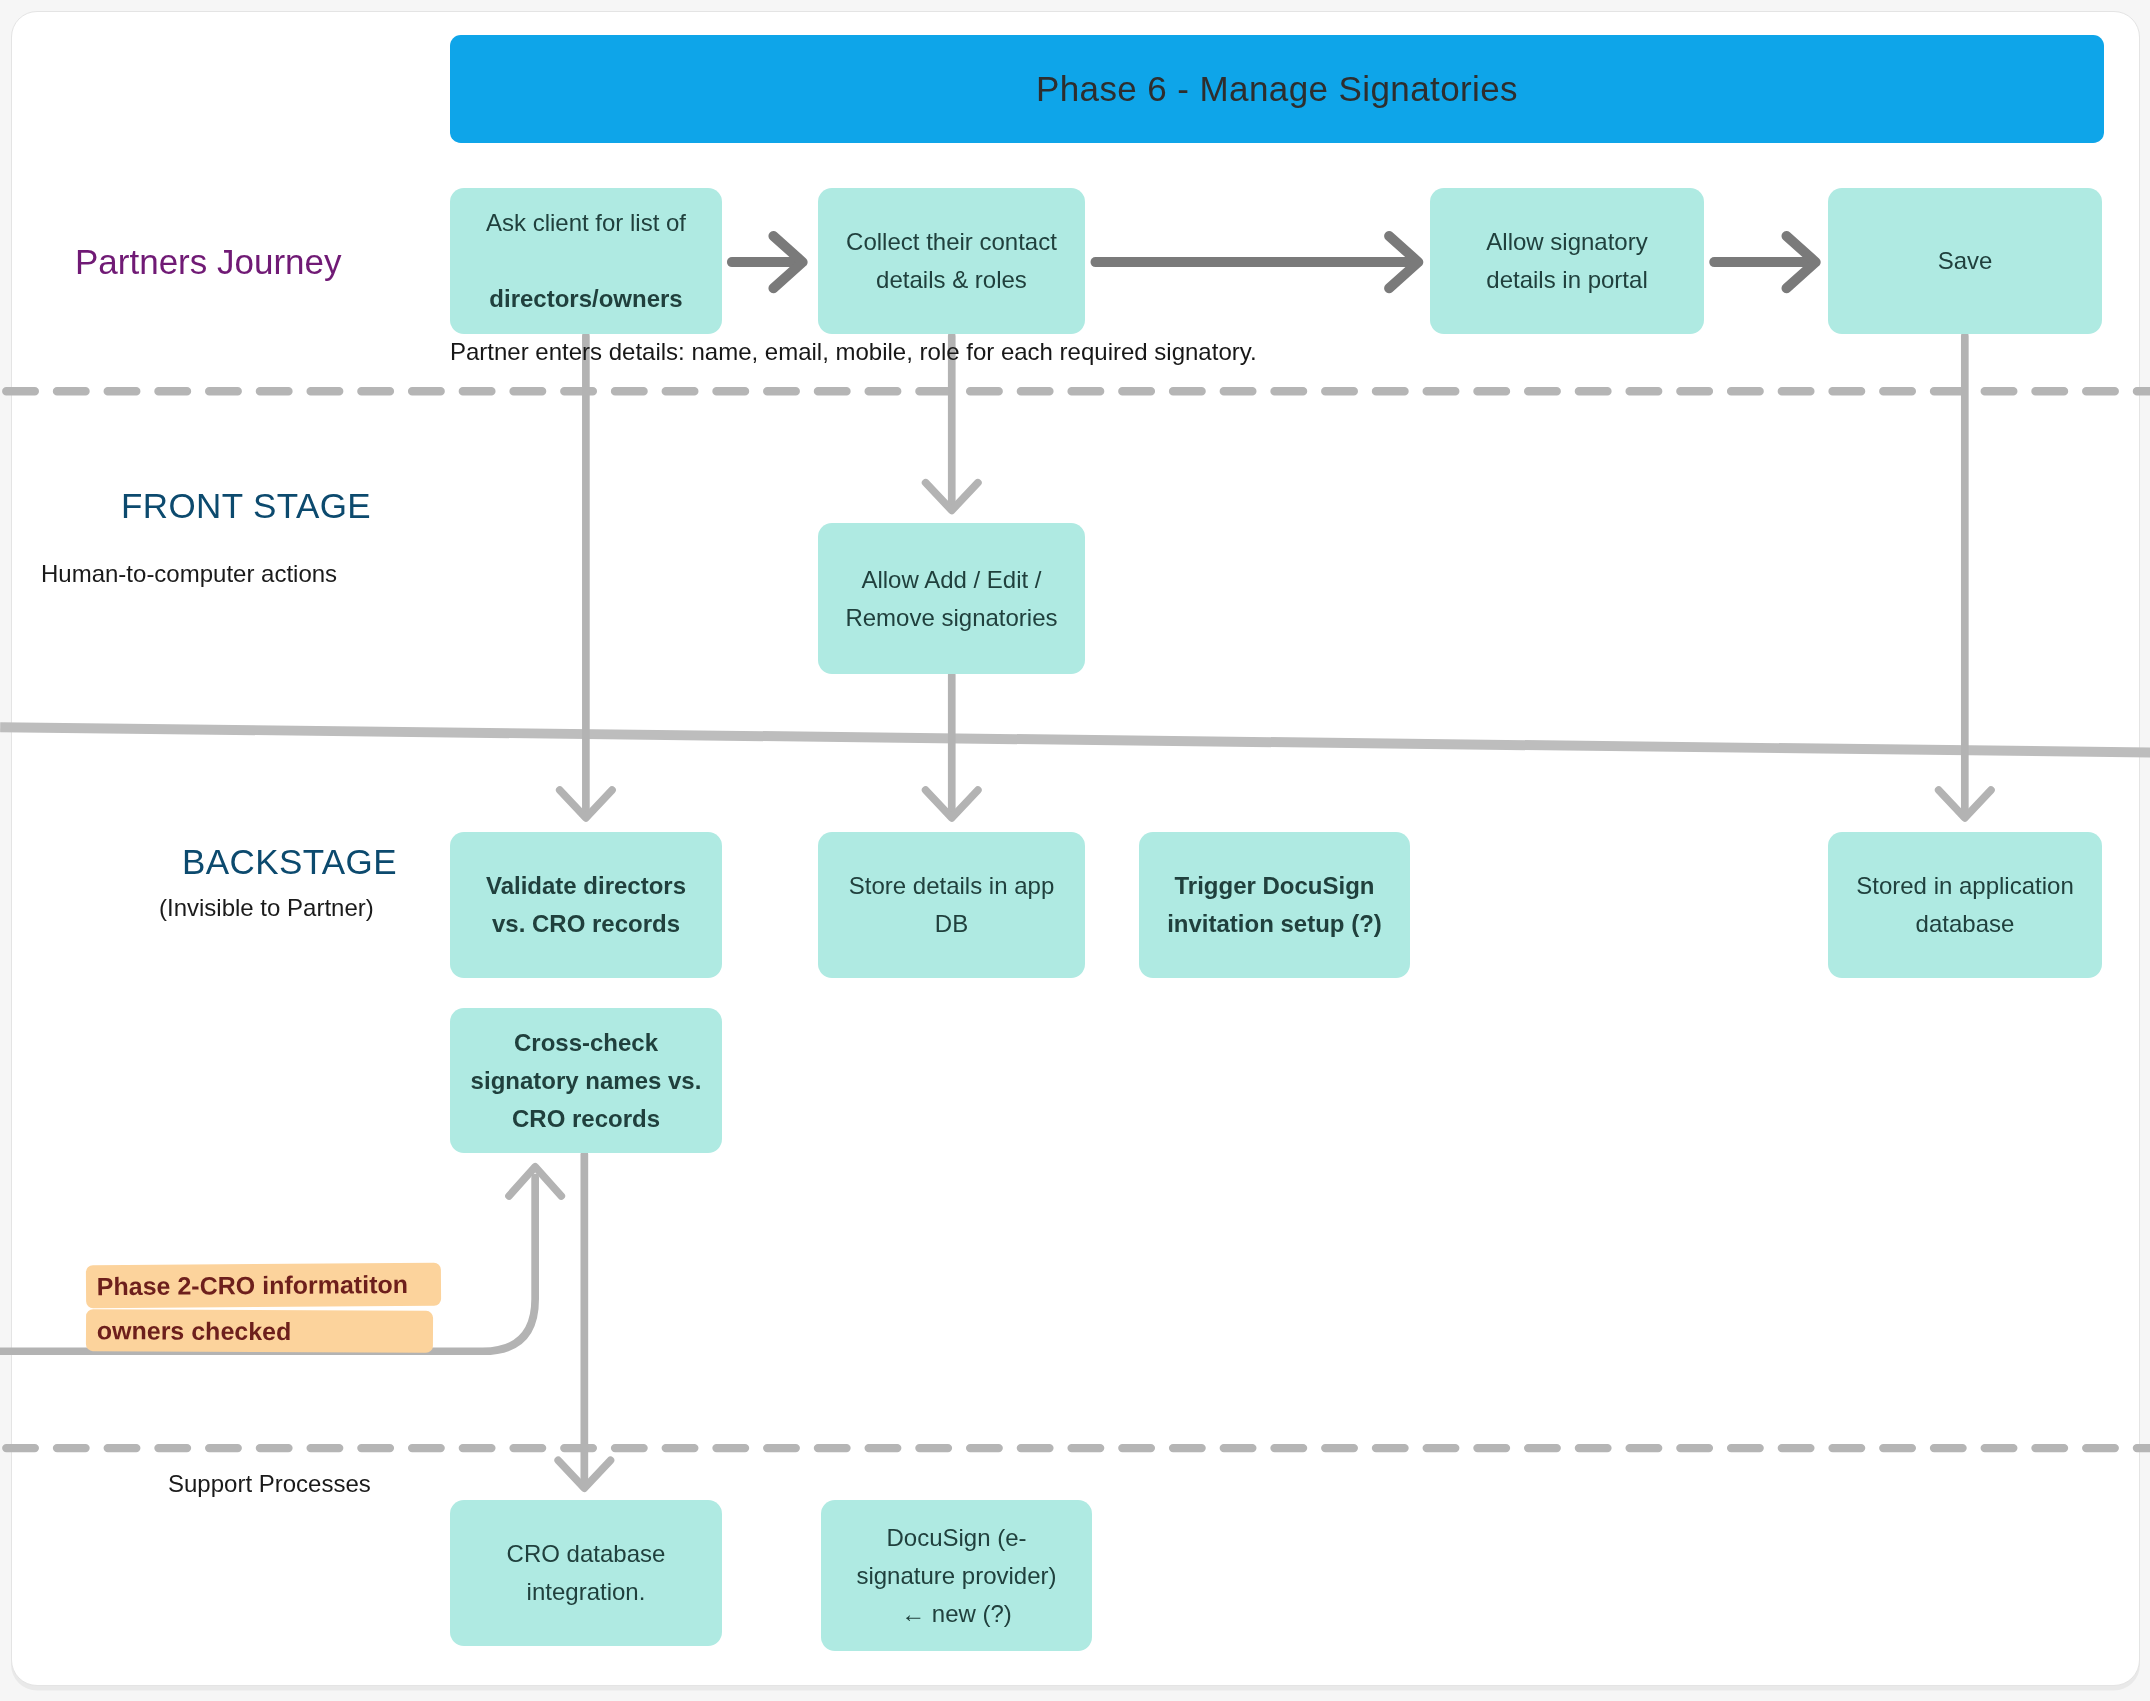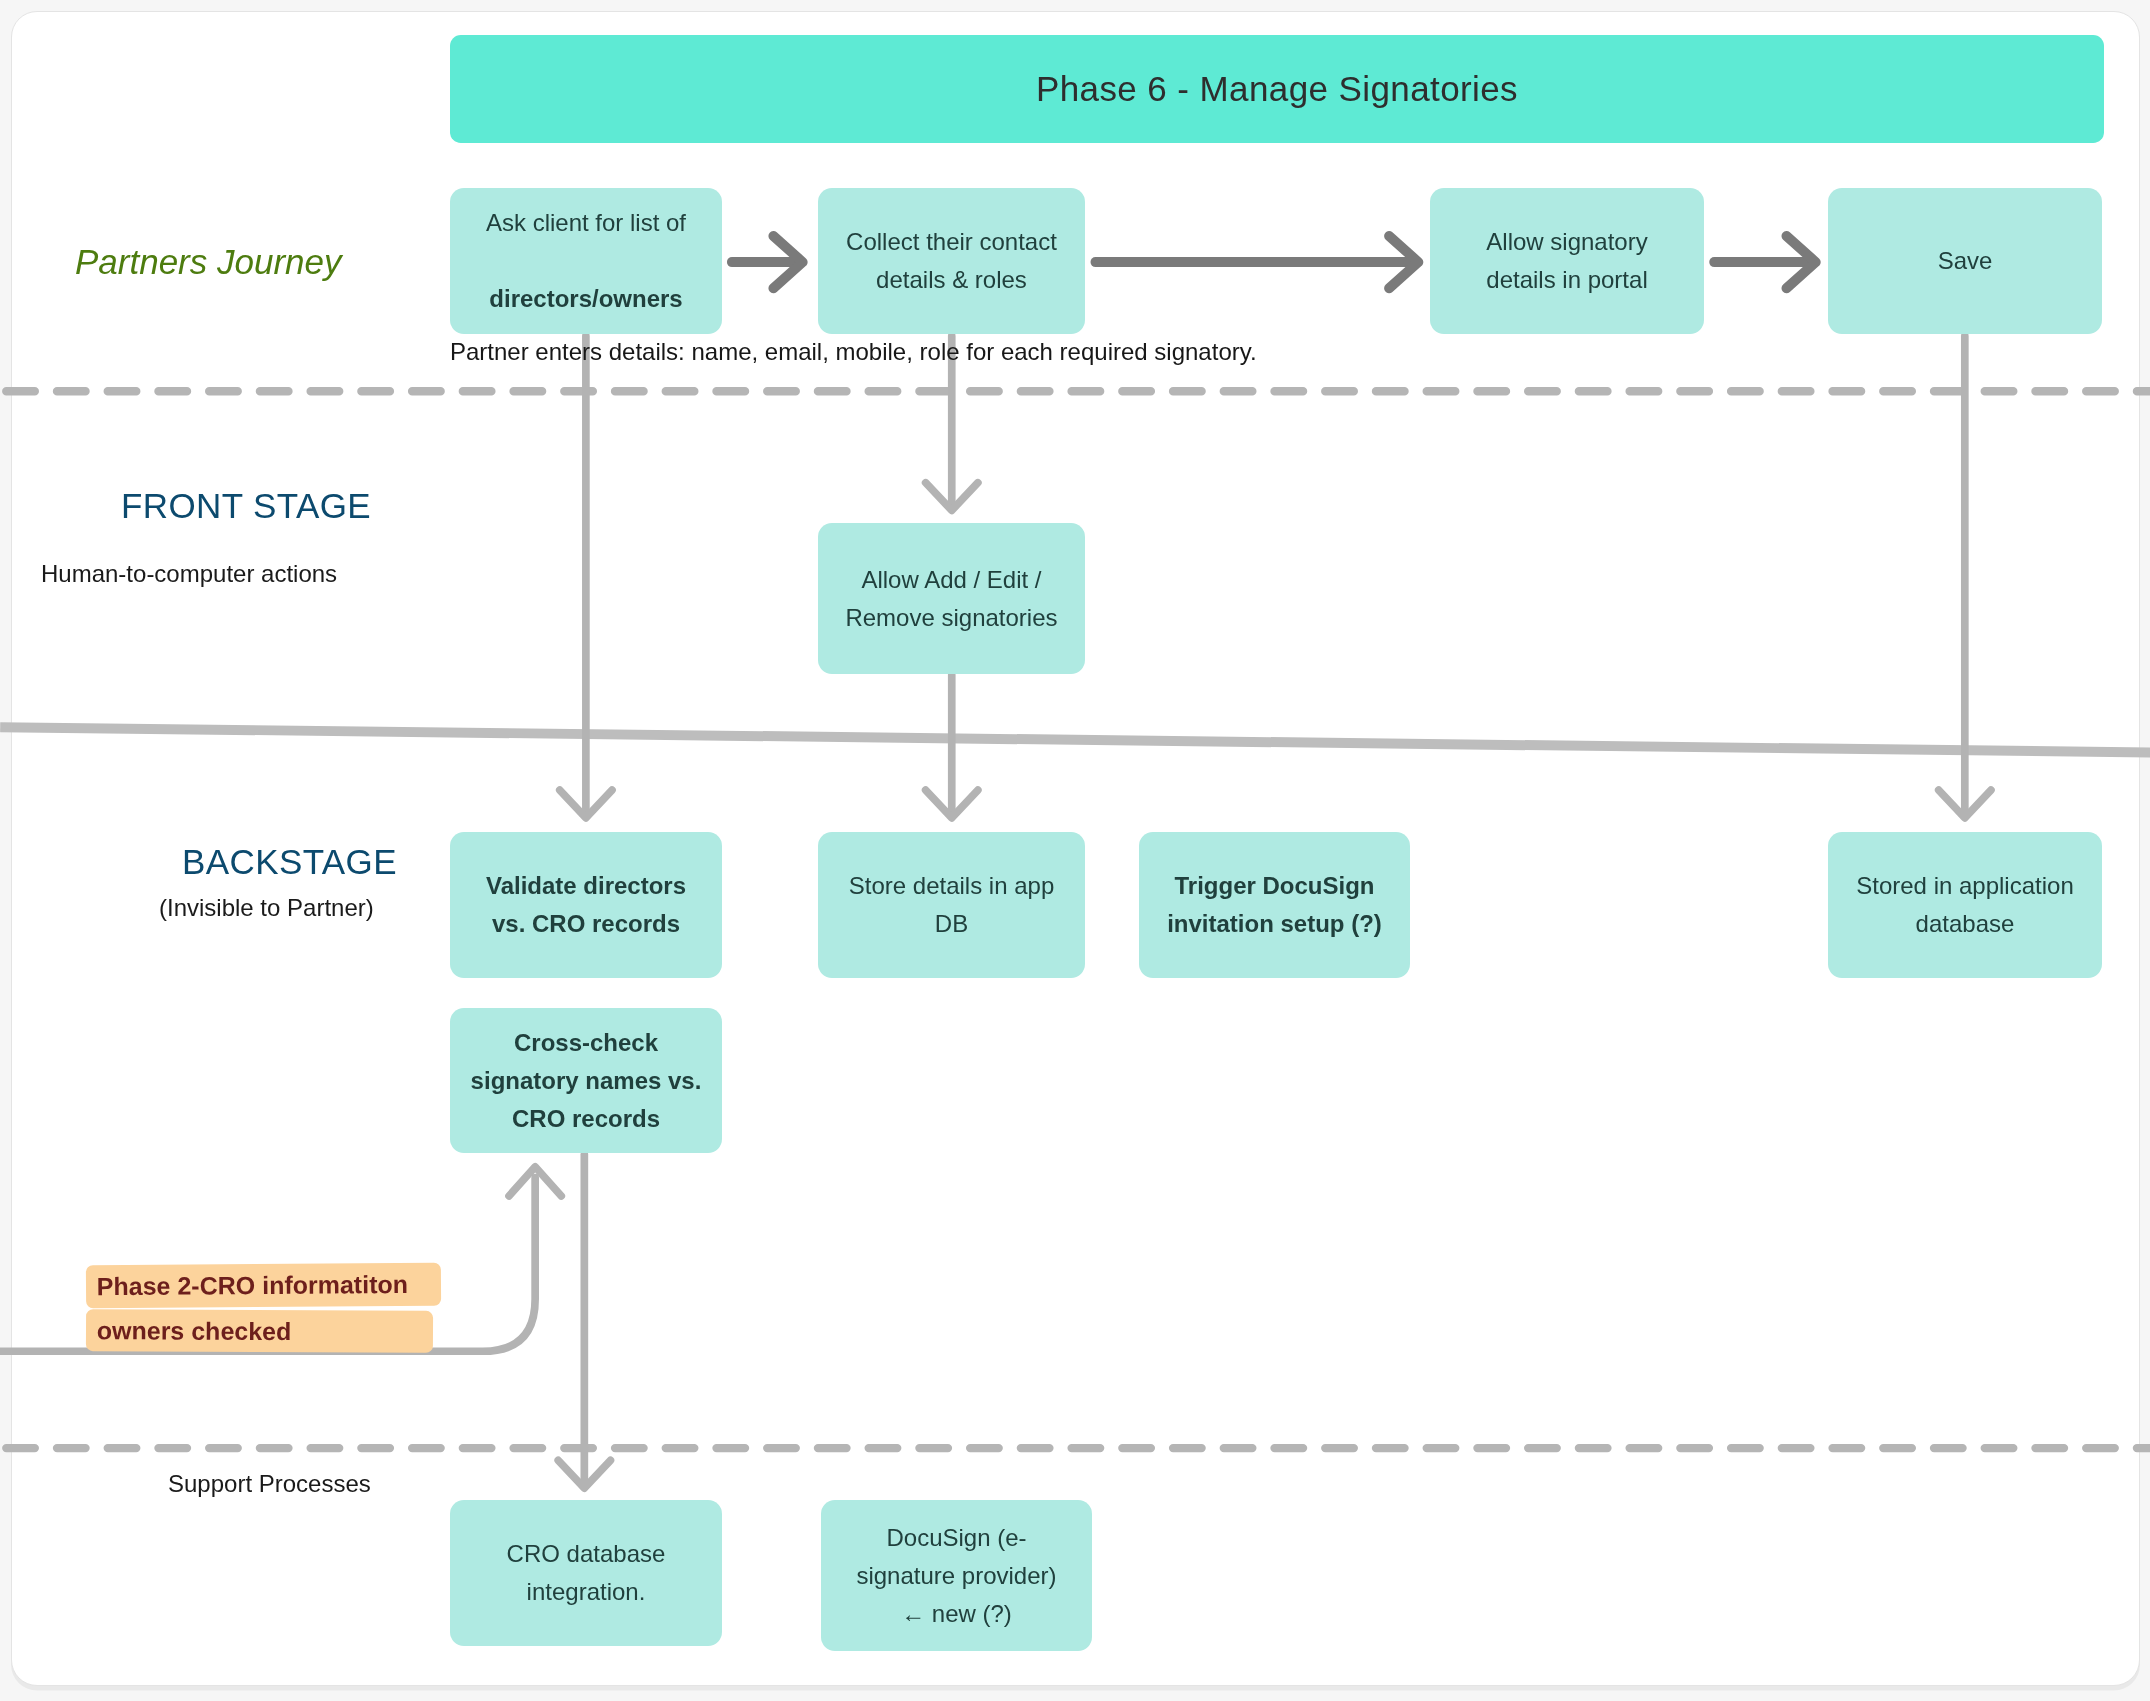--- a/index.html
+++ b/index.html
@@ -2,25 +2,25 @@
 <html style="font-size:12.3px"><head>
 <meta charset="utf-8">
 <style>
   html,body{margin:0;padding:0;background:#f4f4f4;font-family:"Liberation Sans",sans-serif;}
   .canvas{position:relative;width:2151px;height:1701px;background:#f6f6f6;overflow:hidden;}
   .card{position:absolute;left:10.8px;top:10.8px;right:10.8px;bottom:15.4px;background:#ffffff;
         border:1.5px solid #e4e4e4;border-radius:26px;box-shadow:0 4.6px 0 rgba(0,0,0,0.05);}
   svg.connectors{position:absolute;left:0;top:0;z-index:1;}
   .layer{position:absolute;left:0;top:0;width:100%;height:100%;z-index:2;}
 
-  .header-bar{position:absolute;left:450px;top:35px;width:1654px;height:108px;background:#5eead4;
+  .header-bar{position:absolute;left:450px;top:35px;width:1654px;height:108px;background:#0ea5e9;
               border-radius:10.8px;display:flex;align-items:center;justify-content:center;}
   .header-bar .title{font-size:35px;color:#2e2e2e;letter-spacing:0.4px;}
 
-  .lane-big{position:absolute;font-size:35px;color:#4d7c0f;font-style:italic;}
+  .lane-big{position:absolute;font-size:35px;color:#701a75;}
   .lane-teal{position:absolute;font-size:35px;color:#0c4a6e;letter-spacing:0.4px;}
   .lane-sub{position:absolute;font-size:24px;color:#1a1a1a;}
   .caption{position:absolute;font-size:24px;color:#171717;}
 
   .box{position:absolute;background:#afeae2;border-radius:14px;color:#20403d;
        display:flex;align-items:center;justify-content:center;text-align:center;
        font-size:24px;line-height:38px;}
   .box span{white-space:pre-line;}
   .box .b{font-weight:bold;}
   .box.bold span{font-weight:bold;}

